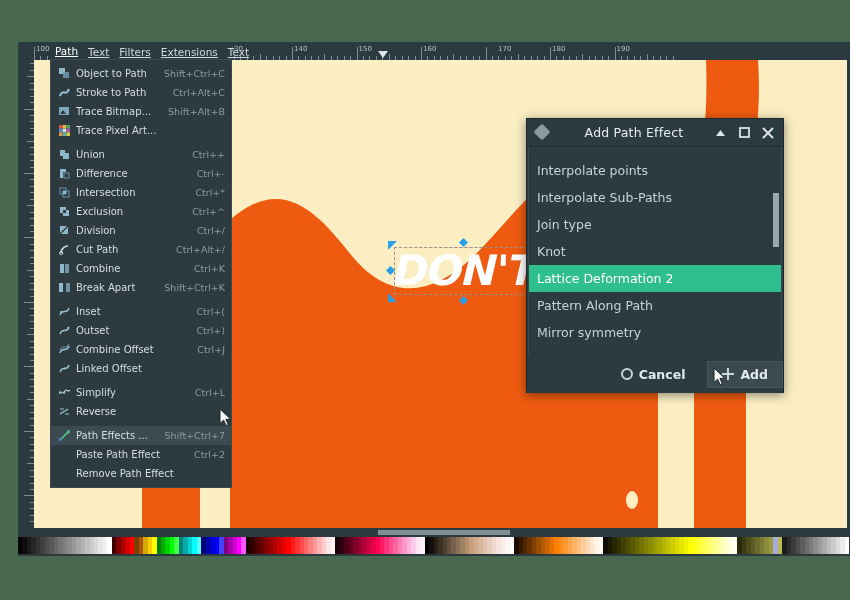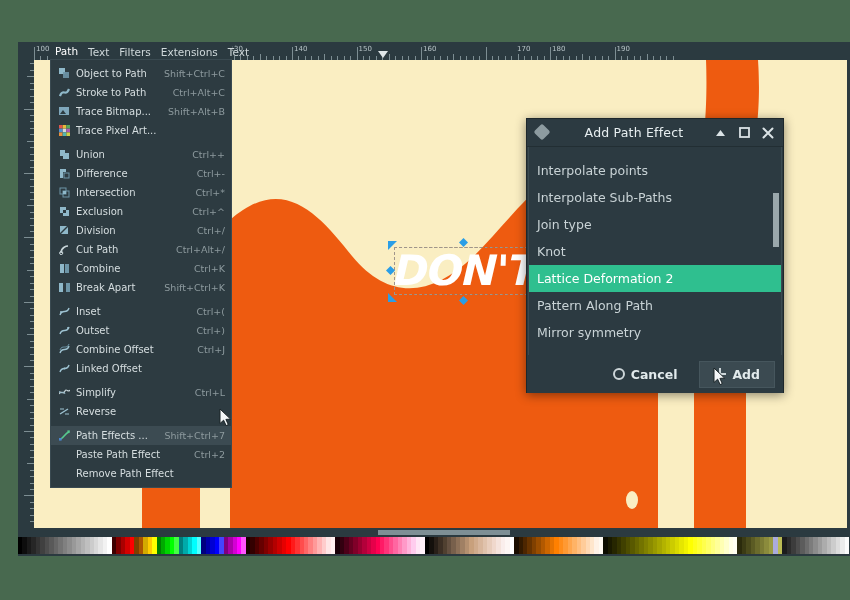--- a/index.html
+++ b/index.html
@@ -149,20 +149,21 @@
     display: flex;
     align-items: center;
     z-index: 40;
     font-size: 10.5px;
   }
   .menubar .mi {
     color: #cfd8da;
     padding: 0 5px;
     line-height: 17px;
     white-space: nowrap;
+    text-decoration: underline;
   }
   .menubar .mi.active {
     color: #ffffff;
     border-bottom: 2px solid #3fb98b;
   }
 
   
   .dropdown {
     position: absolute;
     left: 50px; top: 59px;
@@ -285,21 +286,21 @@
     background: #9aa7ab;
     border-radius: 0;
   }
 
   .dlg-actions {
     height: 38px;
     display: flex;
     align-items: center;
     justify-content: flex-end;
     gap: 8px;
-    padding: 0 8px;
+    padding: 0 0;
     background: #2c3a41;
   }
   .abtn {
     display: flex;
     align-items: center;
     gap: 6px;
     height: 27px;
     padding: 0 14px;
     color: #e2eaec;
     font-size: 12.5px;
@@ -480,21 +481,21 @@
       <div class="tick minor" style="left: 409.45px; height: 4px;"></div>
       <div class="tick minor" style="left: 415.9px; height: 4px;"></div>
       <div class="tick minor" style="left: 422.35px; height: 4px;"></div>
       <div class="tick minor" style="left: 428.8px; height: 4px;"></div>
       <div class="tick minor" style="left: 435.25px; height: 6px;"></div>
       <div class="tick minor" style="left: 441.7px; height: 4px;"></div>
       <div class="tick minor" style="left: 448.15px; height: 4px;"></div>
       <div class="tick minor" style="left: 454.6px; height: 4px;"></div>
       <div class="tick minor" style="left: 461.05px; height: 4px;"></div>
       <div class="tick major" style="left: 467.5px; height: 13px;"></div>
-      <div class="ruler-label" style="left: 471px; padding-left: 28px;">170</div>
+      <div class="ruler-label" style="left: 452px; padding-left: 28px;">170</div>
       <div class="tick minor" style="left: 473.95px; height: 4px;"></div>
       <div class="tick minor" style="left: 480.4px; height: 4px;"></div>
       <div class="tick minor" style="left: 486.85px; height: 4px;"></div>
       <div class="tick minor" style="left: 493.3px; height: 4px;"></div>
       <div class="tick minor" style="left: 499.75px; height: 6px;"></div>
       <div class="tick minor" style="left: 506.2px; height: 4px;"></div>
       <div class="tick minor" style="left: 512.65px; height: 4px;"></div>
       <div class="tick minor" style="left: 519.1px; height: 4px;"></div>
       <div class="tick minor" style="left: 525.55px; height: 4px;"></div>
       <div class="tick major" style="left: 532px; height: 13px;"></div>

